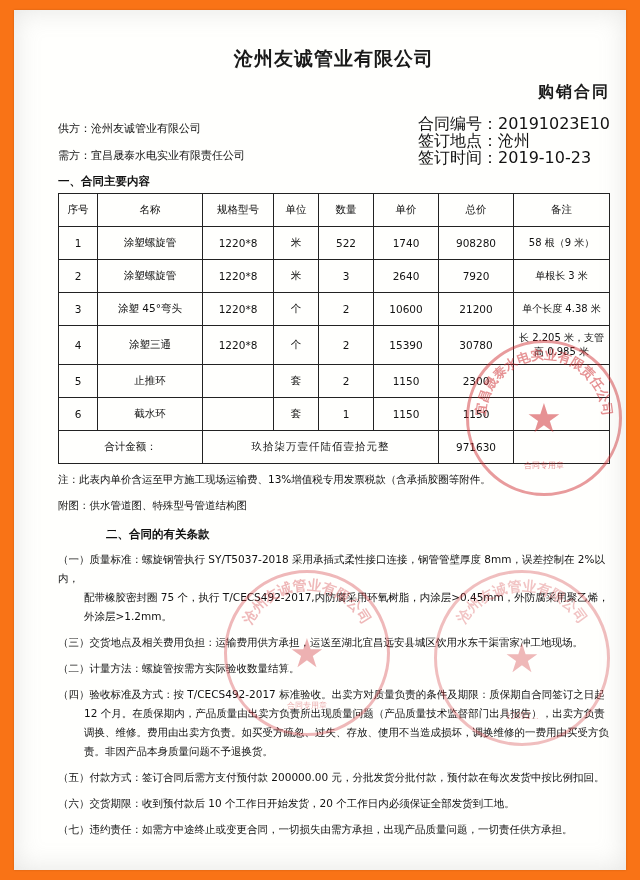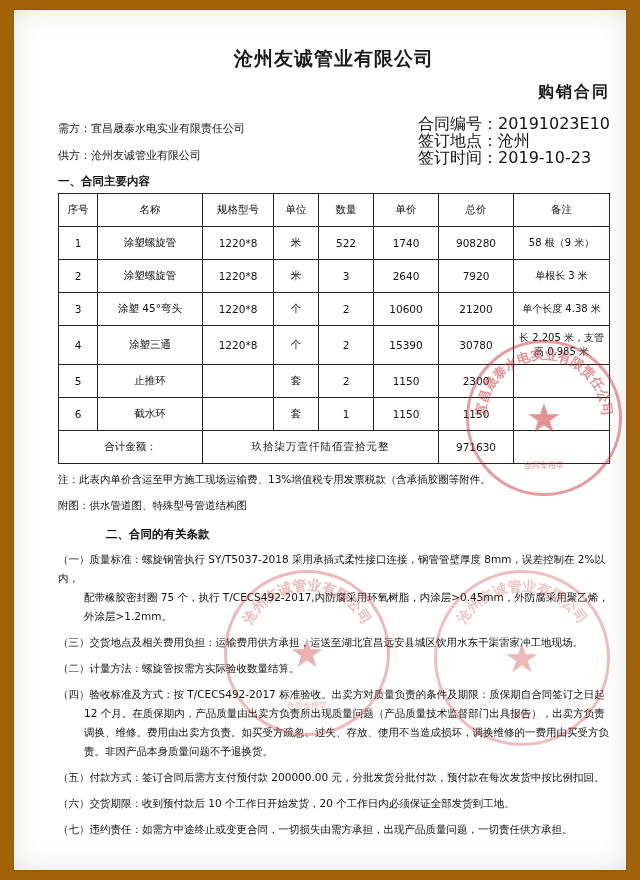--- a/index.html
+++ b/index.html
@@ -10,21 +10,21 @@
   body {
     width: 640px;
     height: 880px;
     overflow: hidden;
     font-family: "DejaVu Sans", "Liberation Sans", sans-serif;
   }
   #page {
     position: relative;
     width: 640px;
     height: 880px;
-    background: #a16207;
+    background: #f97316;
     box-sizing: border-box;
     overflow: hidden;
   }
   .paper {
     position: absolute;
     left: 14px;
     top: 10px;
     width: 612px;
     height: 860px;
     background: #fffffd;
@@ -174,24 +174,24 @@
 
 <div id="page">
   <div class="paper">
     <div class="content">
 
       <div class="company">沧州友诚管业有限公司</div>
       <div class="doctitle">购销合同</div>
 
       <div class="parties">
         <div class="party-line">
+          <span>供方：</span><span>沧州友诚管业有限公司</span>
+        </div>
+        <div class="party-line">
           <span>需方：</span><span>宜昌晟泰水电实业有限责任公司</span>
-        </div>
-        <div class="party-line">
-          <span>供方：</span><span>沧州友诚管业有限公司</span>
         </div>
         <div class="meta">
           <div>
             <span>合同编号：</span><span>20191023E10</span>
           </div>
           <div>
             <span>签订地点：</span><span>沧州</span>
           </div>
           <div>
             <span>签订时间：</span><span>2019-10-23</span>

